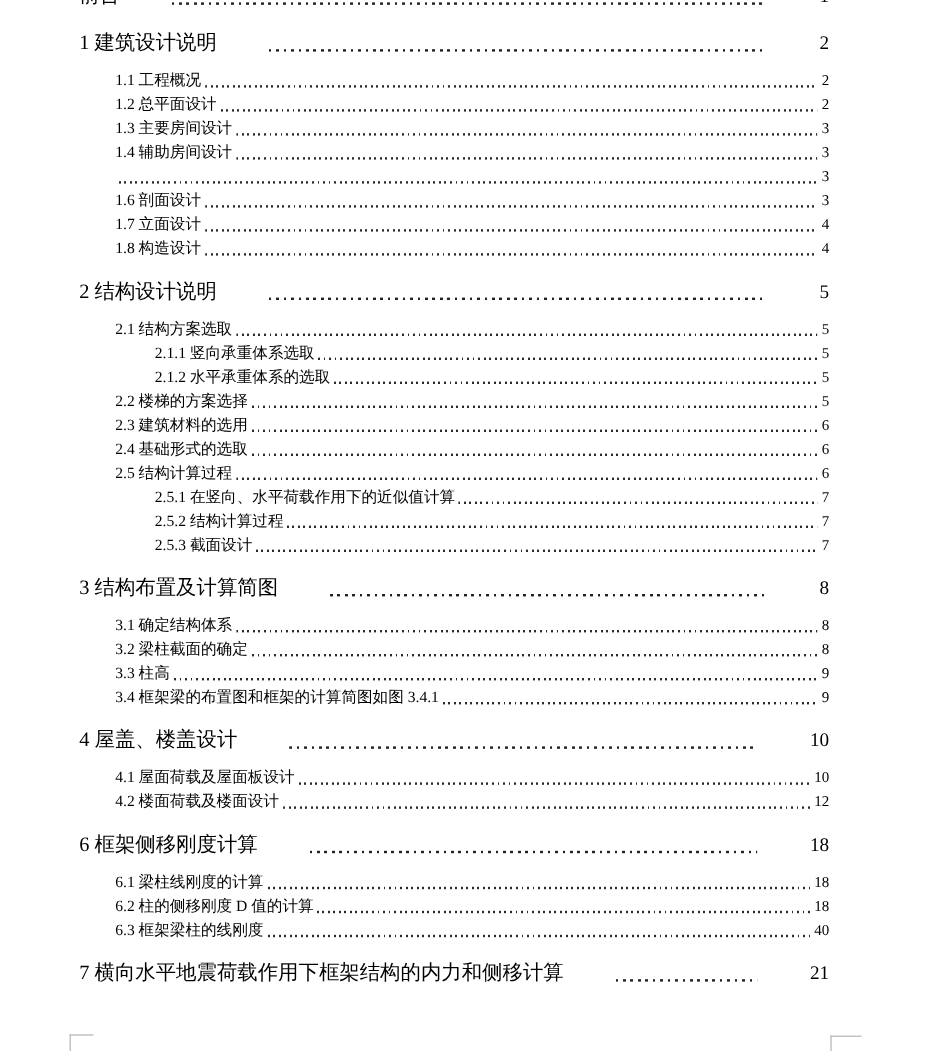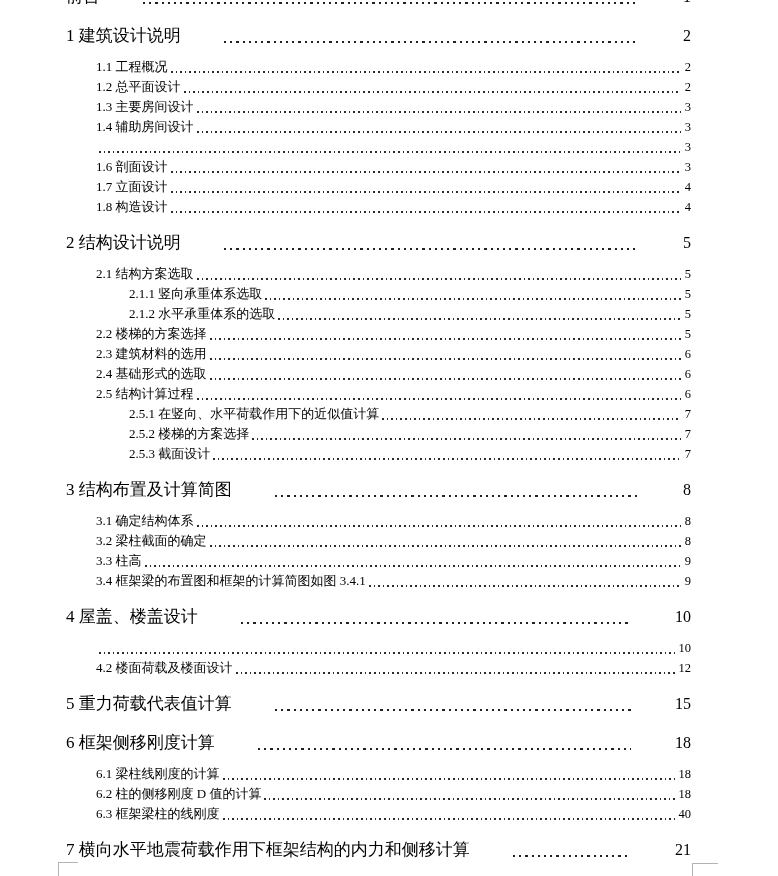--- a/index.html
+++ b/index.html
@@ -176,21 +176,21 @@
       <span class="p">6</span>
     </div>
 
     <div class="row l3">
       <span class="t">2.5.1 在竖向、水平荷载作用下的近似值计算</span>
       <span class="leader"></span>
       <span class="p">7</span>
     </div>
 
     <div class="row l3">
-      <span class="t">2.5.2 楼梯的方案选择</span>
+      <span class="t">2.5.2 结构计算过程</span>
       <span class="leader"></span>
       <span class="p">7</span>
     </div>
 
     <div class="row l3">
       <span class="t">2.5.3 截面设计</span>
       <span class="leader"></span>
       <span class="p">7</span>
     </div>
 
@@ -224,35 +224,31 @@
       <span class="p">9</span>
     </div>
 
     <div class="row l1">
       <span class="t">4 屋盖、楼盖设计</span>
       <span class="leader"></span>
       <span class="p">10</span>
     </div>
 
     <div class="row l2">
+      <span class="t">4.1 屋面荷载及屋面板设计</span>
       <span class="leader"></span>
       <span class="p">10</span>
     </div>
 
     <div class="row l2">
       <span class="t">4.2 楼面荷载及楼面设计</span>
       <span class="leader"></span>
       <span class="p">12</span>
     </div>
 
-    <div class="row l1">
-      <span class="t">5 重力荷载代表值计算</span>
-      <span class="leader"></span>
-      <span class="p">15</span>
-    </div>
 
     <div class="row l1">
       <span class="t">6 框架侧移刚度计算</span>
       <span class="leader"></span>
       <span class="p">18</span>
     </div>
 
     <div class="row l2">
       <span class="t">6.1 梁柱线刚度的计算</span>
       <span class="leader"></span>

